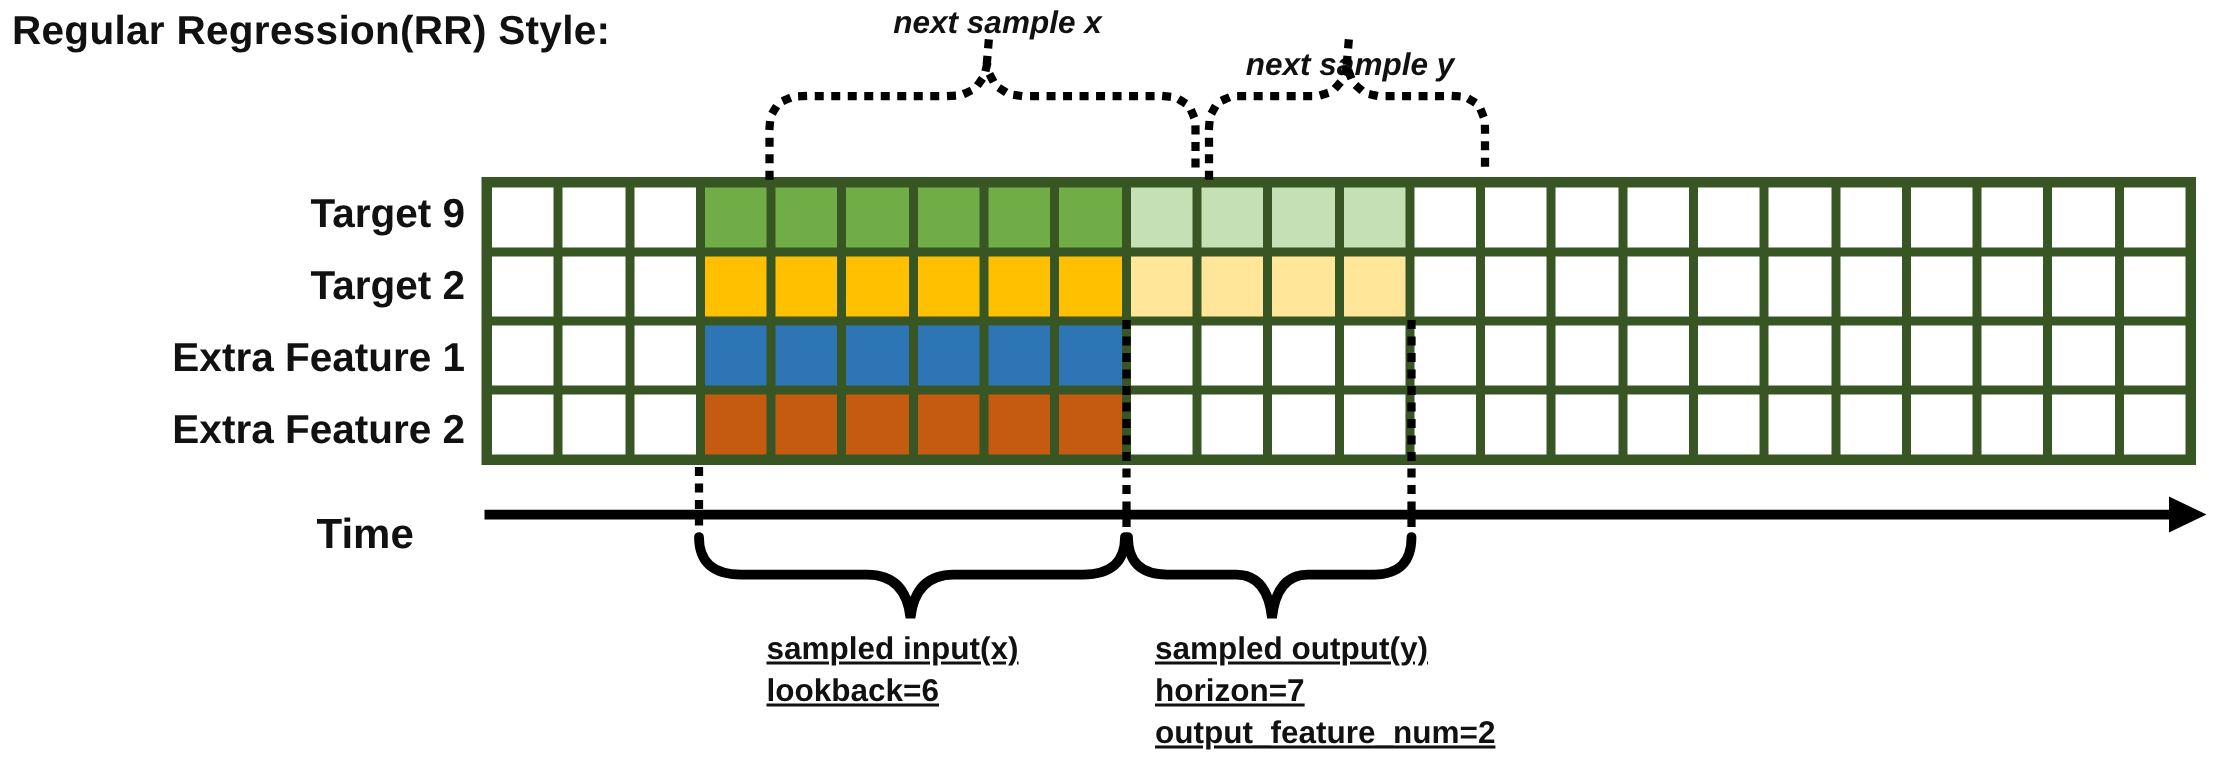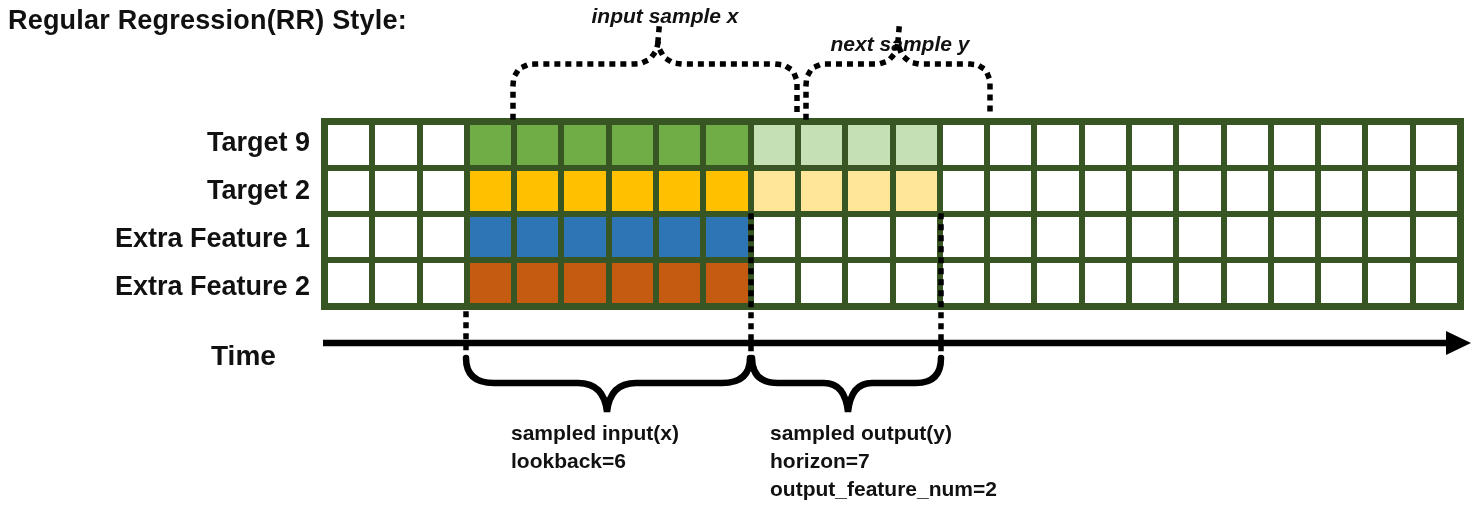--- a/index.html
+++ b/index.html
@@ -38,34 +38,35 @@
   }
   #sample-grid .cell { width: 100%; height: 100%; }
   .time-label {
     position: absolute; left: 211px; top: 328px;
     font-size: 28px; font-weight: bold; margin-top: 12px;
   }
   .anno-block {
     position: absolute; top: 419px;
     font-size: 21px; font-weight: 600; line-height: 28px;
     white-space: nowrap;
+    text-decoration: underline;
   }
   #input-block { left: 511px; }
   #output-block { left: 770px; }
   #overlay {
     position: absolute; left: 0; top: 0;
     pointer-events: none;
   }
 </style>
 </head>
 <body>
 
 <div class="title">Regular Regression(RR) Style:</div>
 
-<div id="next-x-label" class="top-label">input sample x</div>
+<div id="next-x-label" class="top-label">next sample x</div>
 <div id="next-y-label" class="top-label">next sample y</div>
 
 <div>
   <div class="row-label" style="top:118px">Target 9</div>
   <div class="row-label" style="top:166px">Target 2</div>
   <div class="row-label" style="top:214px">Extra Feature 1</div>
   <div class="row-label" style="top:262px">Extra Feature 2</div>
 </div>
 
 <div id="sample-grid" style="background: rgb(55, 86, 35);">

